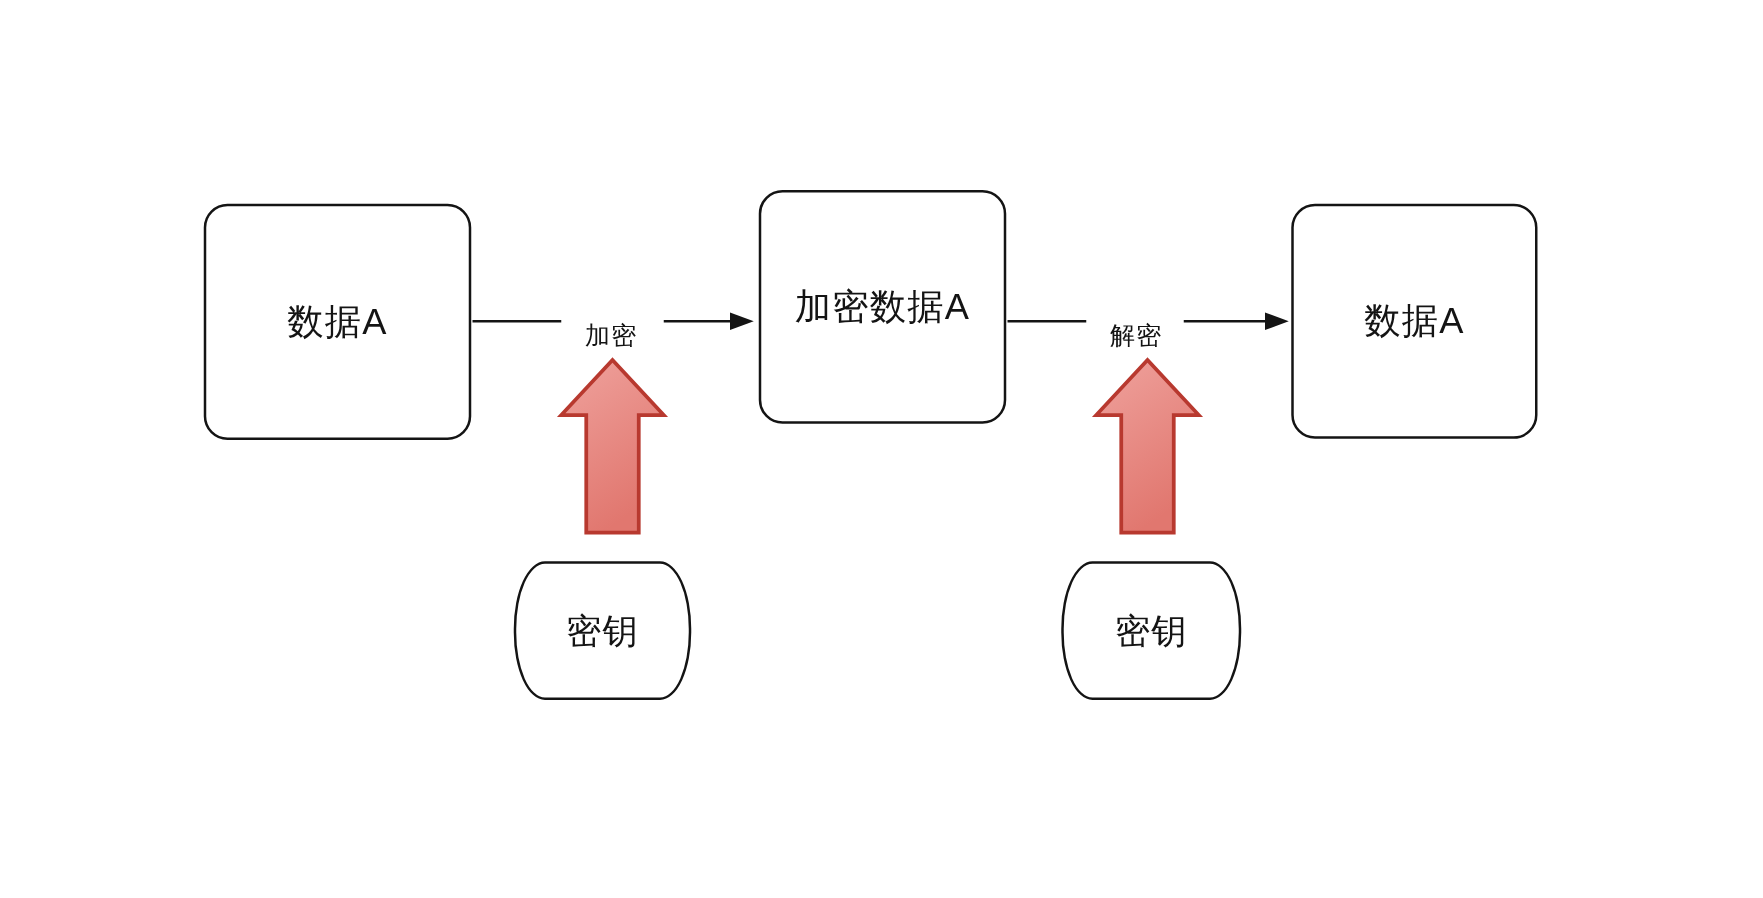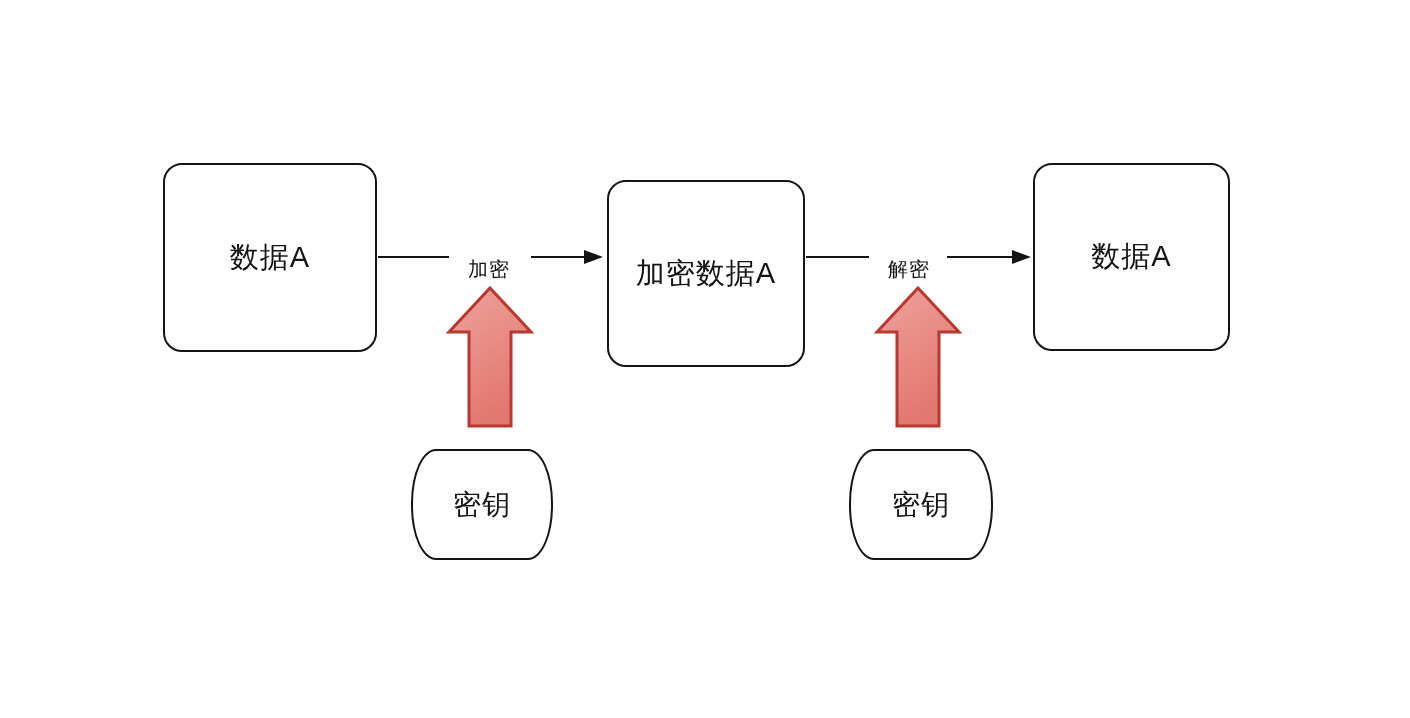--- a/index.html
+++ b/index.html
@@ -39,21 +39,21 @@
   }
   .node.main {
     border-radius: 19px;
   }
   .node.key {
     border-radius: 25px / 54px;
     font-size: 28px;
     text-align: center;
   }
   #box-source    { left: 163px; top: 163px; width: 214px; height: 189px; }
-  #box-encrypted { left: 607px; top: 180px; width: 198px; height: 187px; }
+  #box-encrypted { left: 607px; top: 152px; width: 198px; height: 187px; }
   #box-result    { left: 1033px; top: 163px; width: 197px; height: 188px; }
   #key-encrypt   { left: 411px; top: 449px; width: 142px; height: 111px; }
   #key-decrypt   { left: 849px; top: 449px; width: 144px; height: 111px; }
   .edge-label {
     position: absolute;
     transform: translate(-50%, -50%);
     font-size: 20px;
     font-weight: 500;
     letter-spacing: 1px;
     white-space: nowrap;

